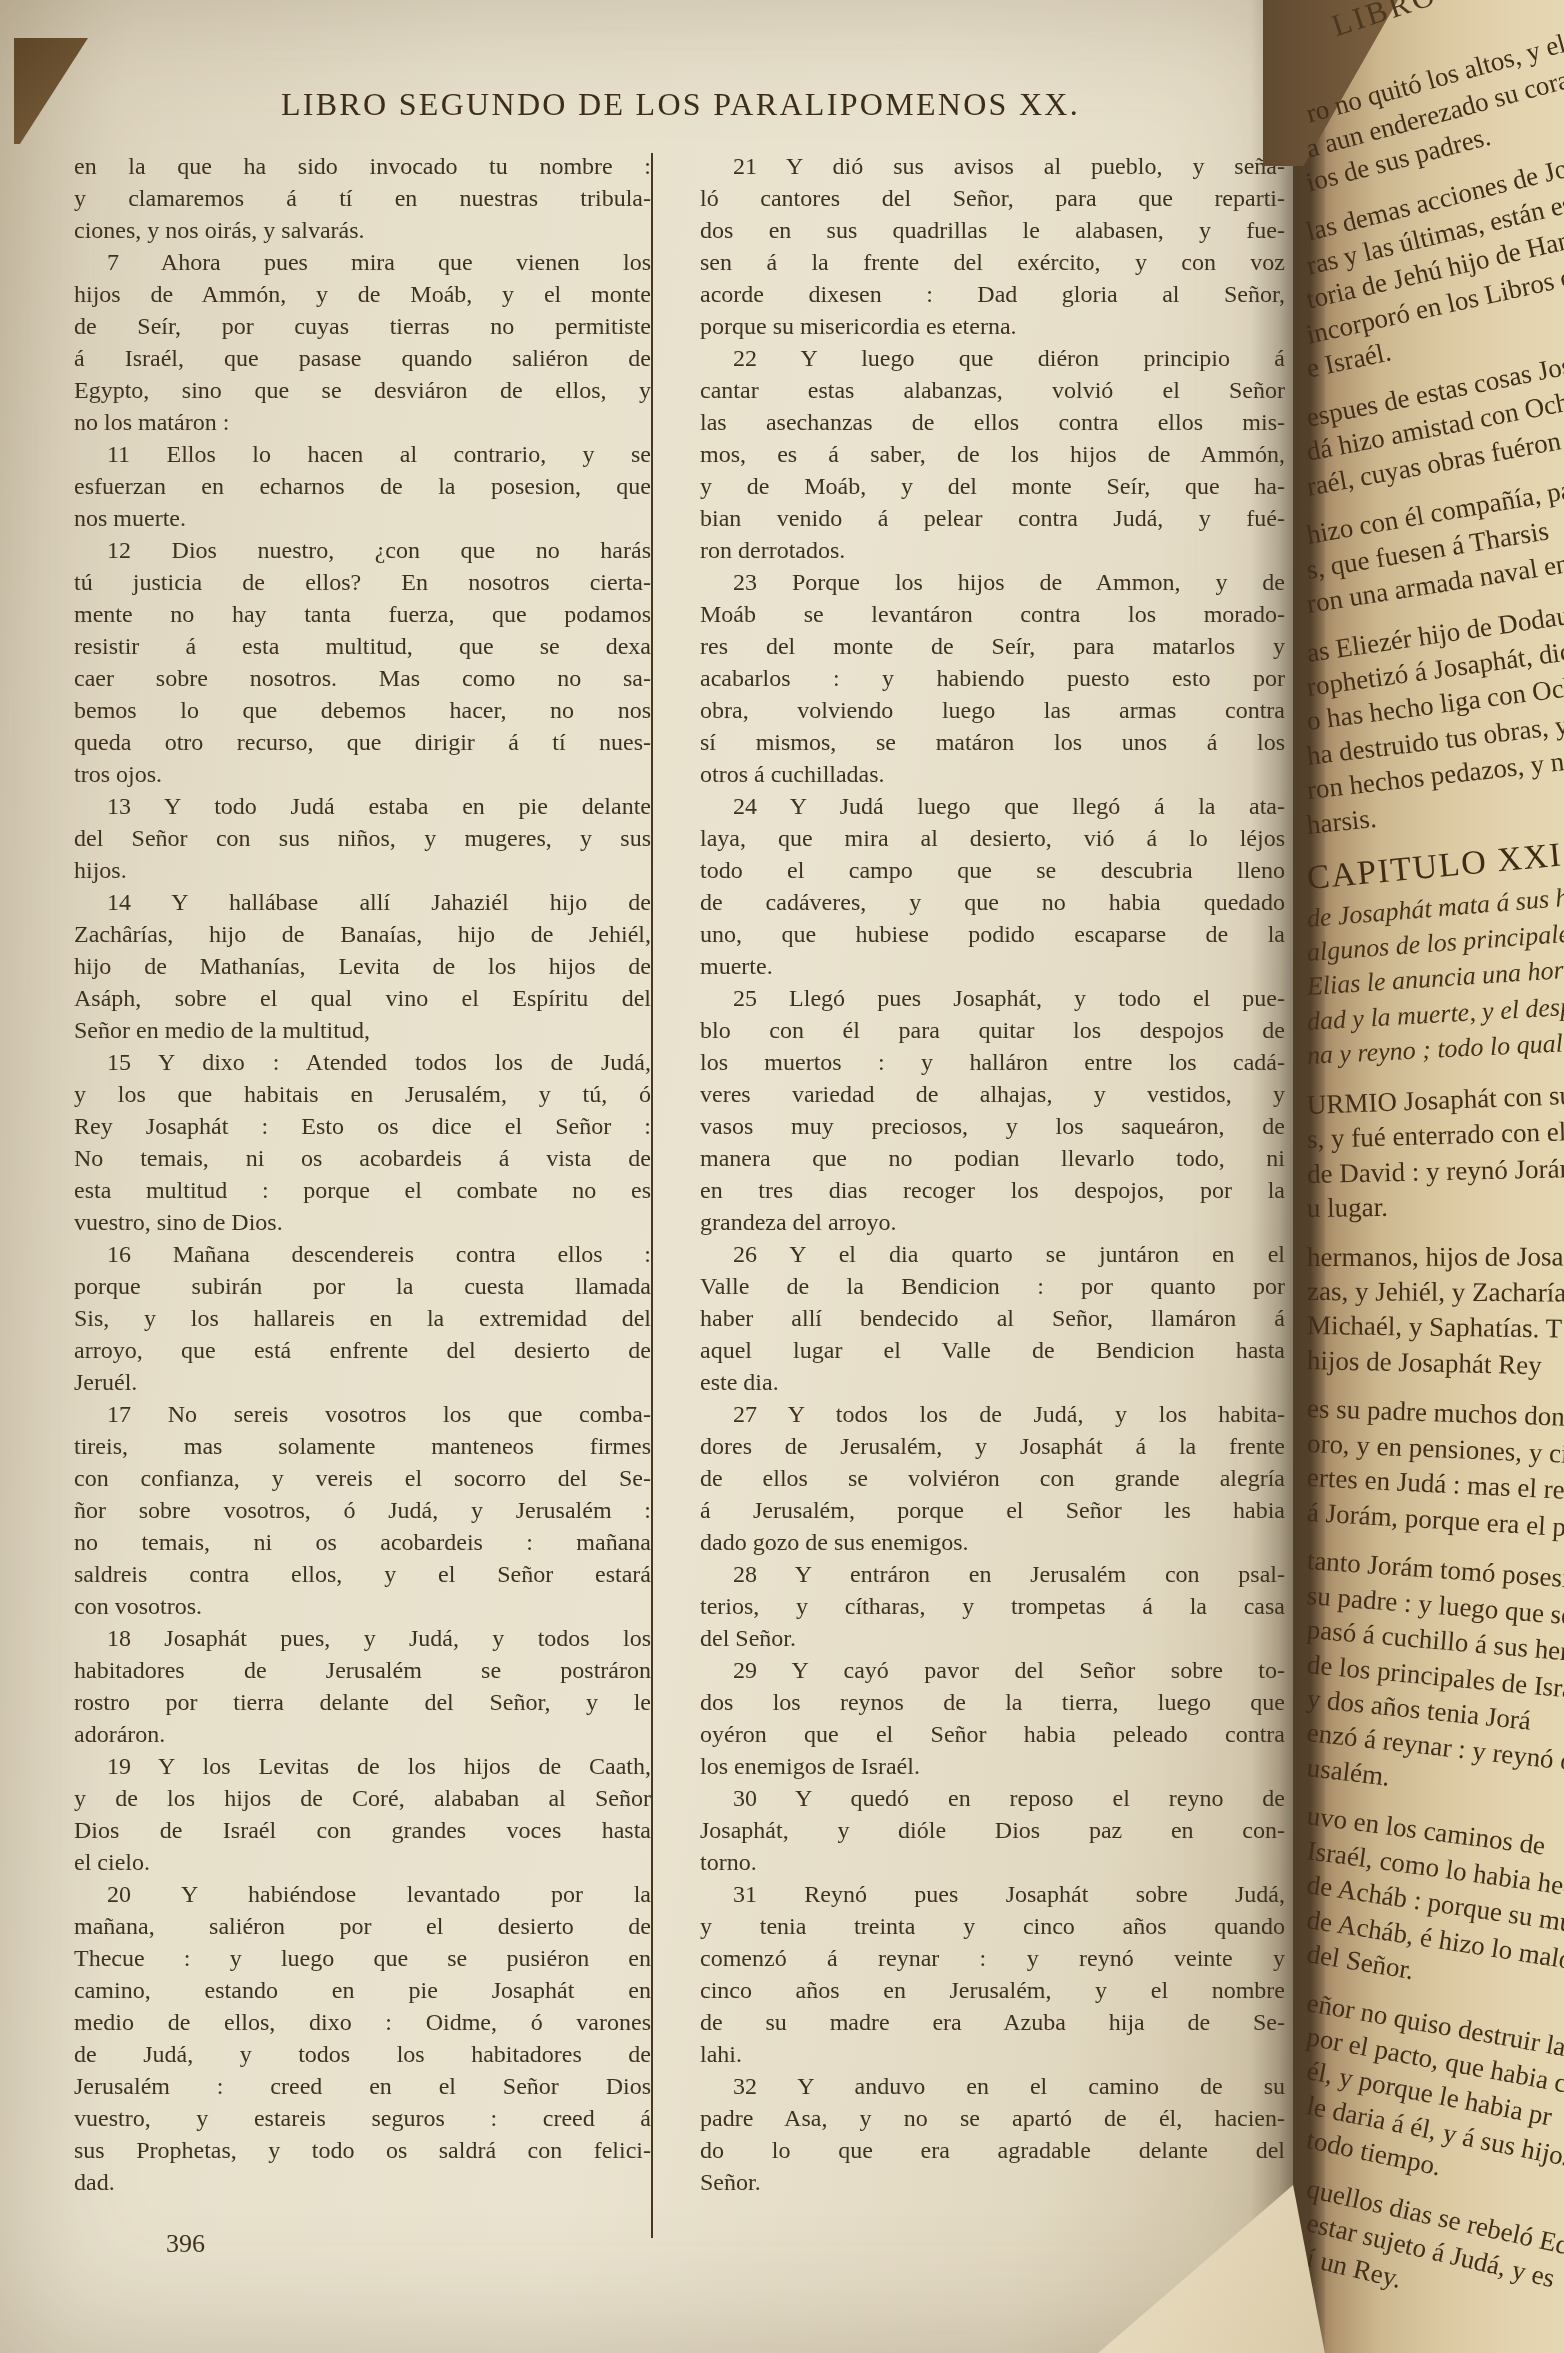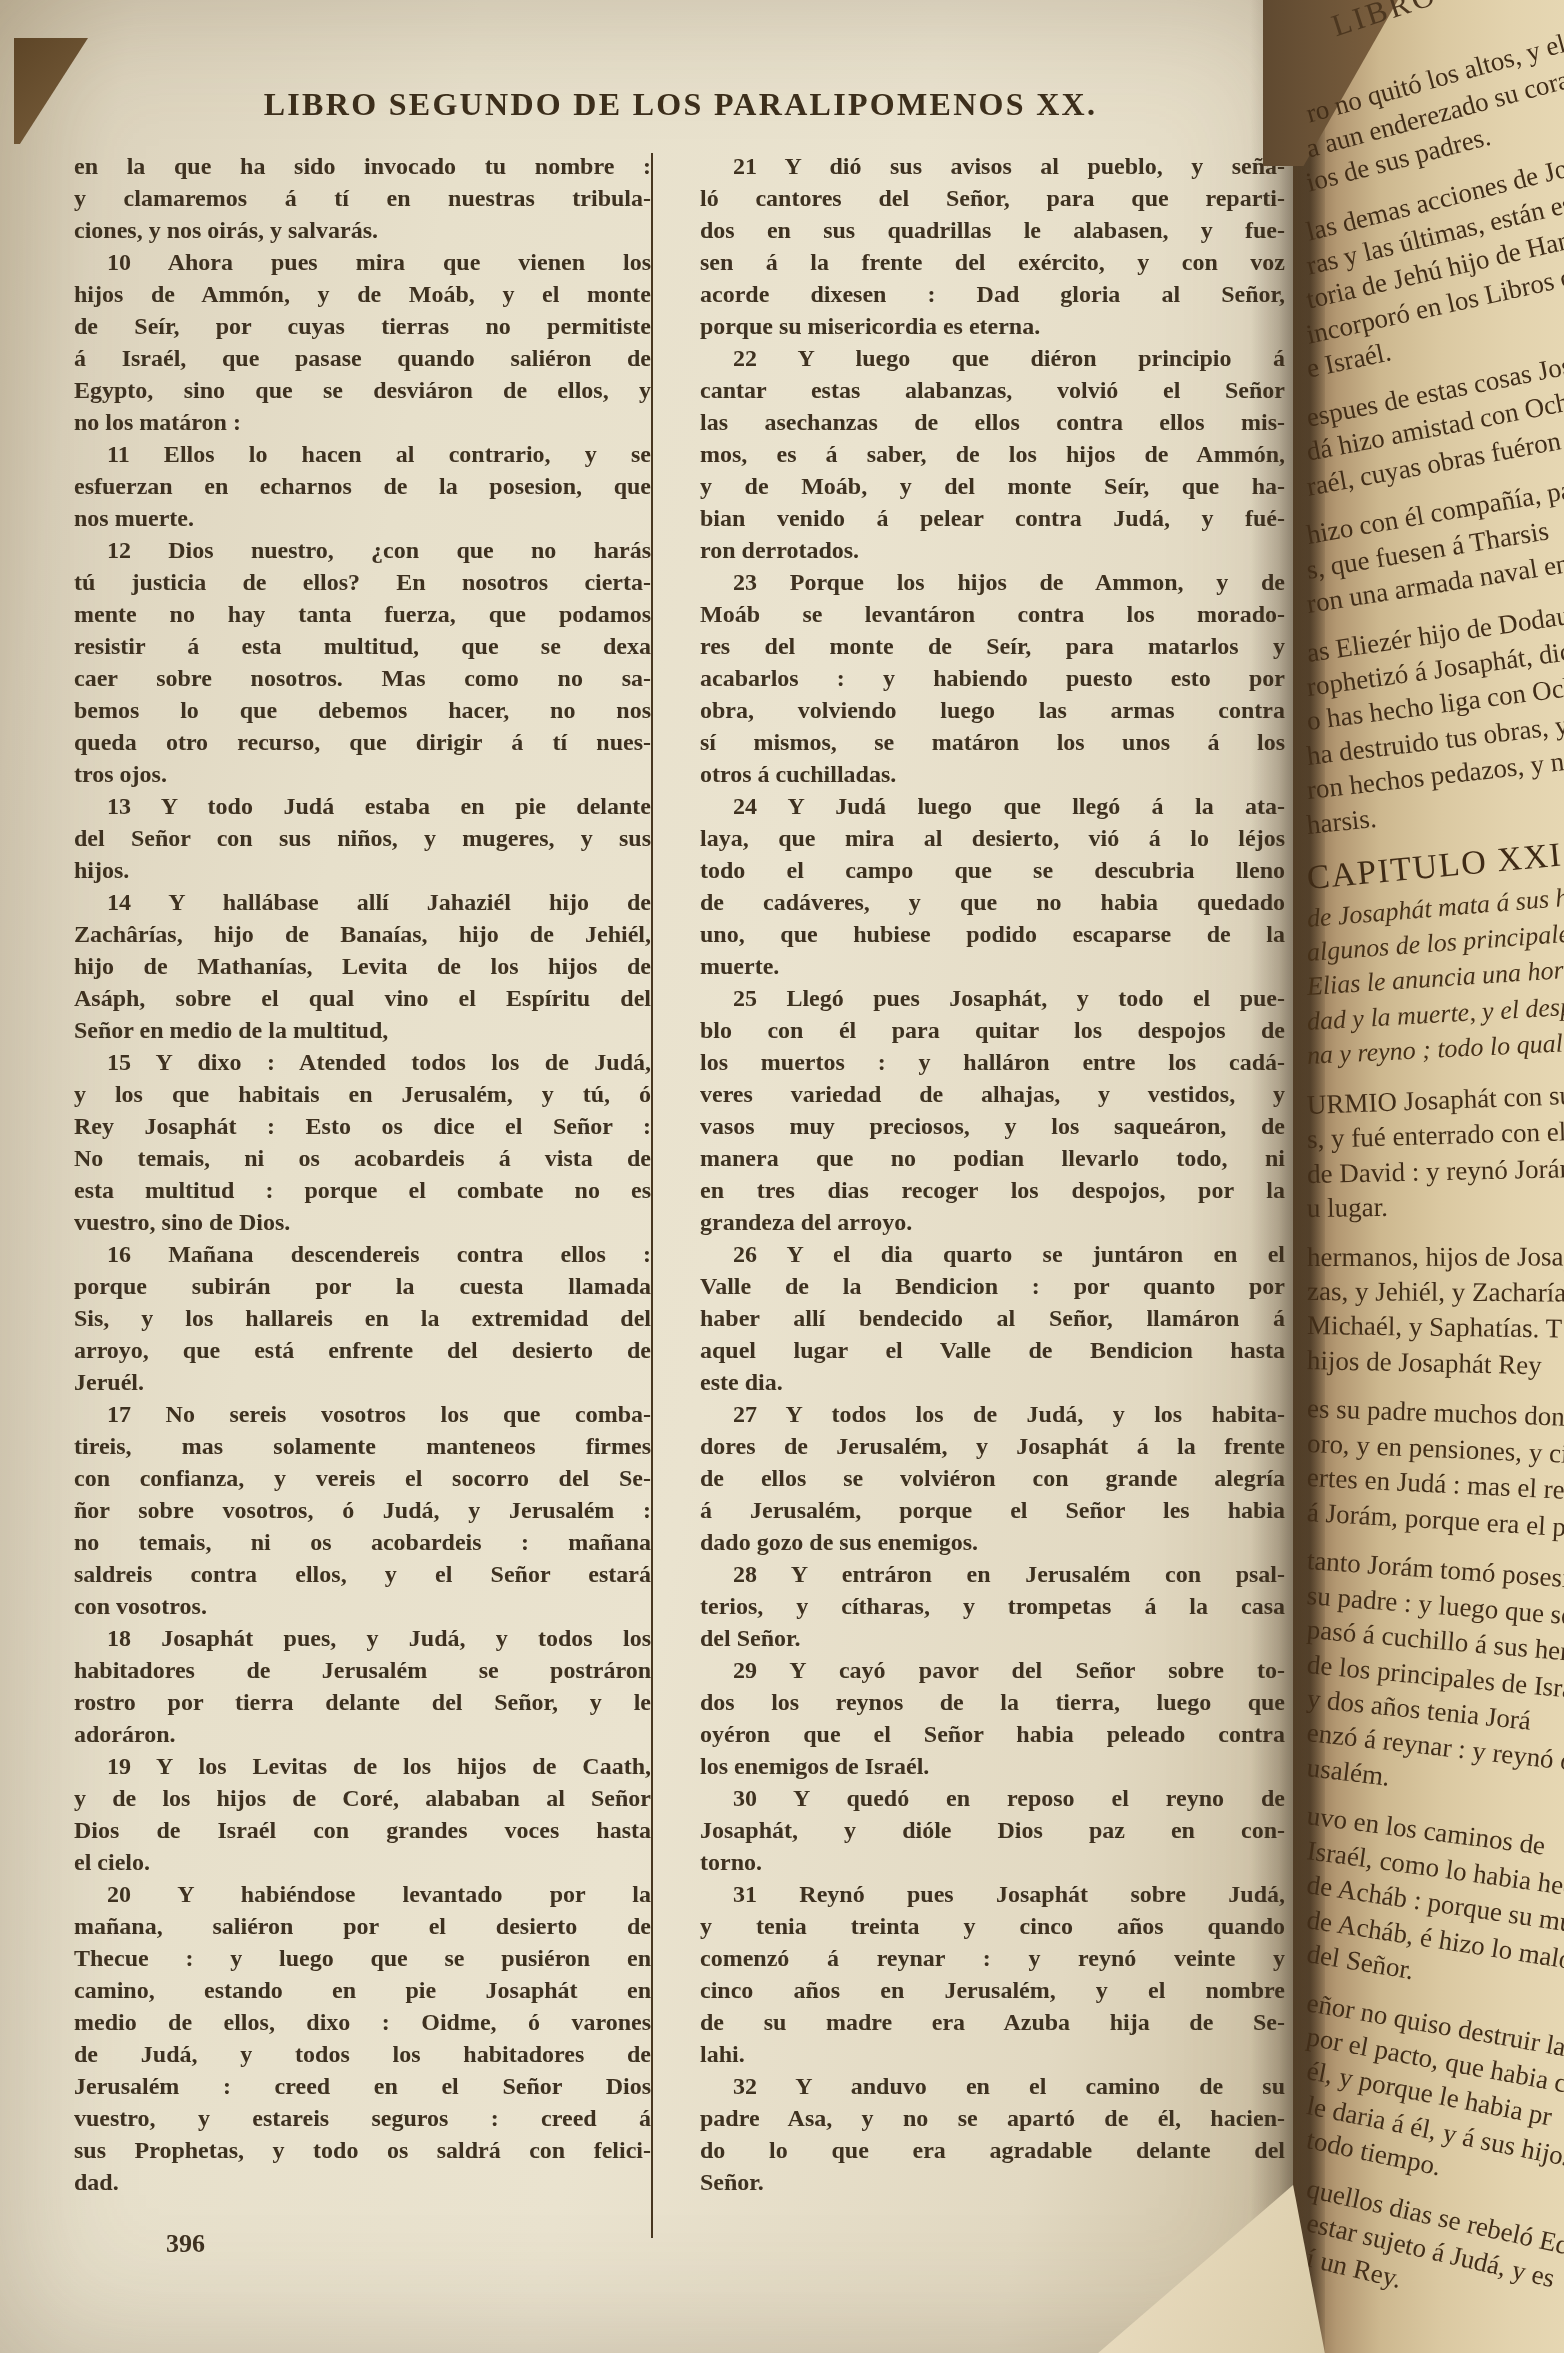--- a/index.html
+++ b/index.html
@@ -6,21 +6,20 @@
   body{
     width:1565px;height:2354px;position:relative;overflow:hidden;
     background:#2b2114;
     font-family:"Liberation Serif","DejaVu Serif",serif;
   }
   
   .main-page{
     position:absolute;left:0;top:0;width:1305px;height:2354px;z-index:1;
     background:linear-gradient(100deg,#cdc2a8 0%,#ddd4be 8%,#e7e0cb 28%,#eae3cf 55%,#e2d9c2 82%,#cec1a4 98%);
     box-shadow:inset 0 0 133px rgba(92,72,46,.28);
-    font-weight:bold;
   }
   .corner-tl{
     position:absolute;left:14px;top:38px;width:74px;height:106px;z-index:2;
     background:linear-gradient(135deg,#5d4527,#7a5f3c);
     clip-path:polygon(0 0,100% 0,8% 100%,0 100%);
   }
   .running-header{
     position:absolute;top:86px;left:121px;width:1119px;z-index:2;
     text-align:center;font-size:32px;letter-spacing:2.3px;color:#3c2e1b;
   }
@@ -70,21 +69,21 @@
 <div class="main-page">
   <div class="corner-tl"></div>
   <div class="running-header">LIBRO SEGUNDO DE LOS PARALIPOMENOS XX.</div>
   <div class="col col-left">
       <div>
         <div class="line">en la que ha sido invocado tu nombre :</div>
         <div class="line">y clamaremos á tí en nuestras tribula-</div>
         <div class="line last">ciones, y nos oirás, y salvarás.</div>
       </div>
       <div>
-        <div class="line vfirst">10 Ahora pues mira que vienen los</div>
+        <div class="line vfirst">7 Ahora pues mira que vienen los</div>
         <div class="line">hijos de Ammón, y de Moáb, y el monte</div>
         <div class="line">de Seír, por cuyas tierras no permitiste</div>
         <div class="line">á Israél, que pasase quando saliéron de</div>
         <div class="line">Egypto, sino que se desviáron de ellos, y</div>
         <div class="line last">no los matáron :</div>
       </div>
       <div>
         <div class="line vfirst">11 Ellos lo hacen al contrario, y se</div>
         <div class="line">esfuerzan en echarnos de la posesion, que</div>
         <div class="line last">nos muerte.</div>

